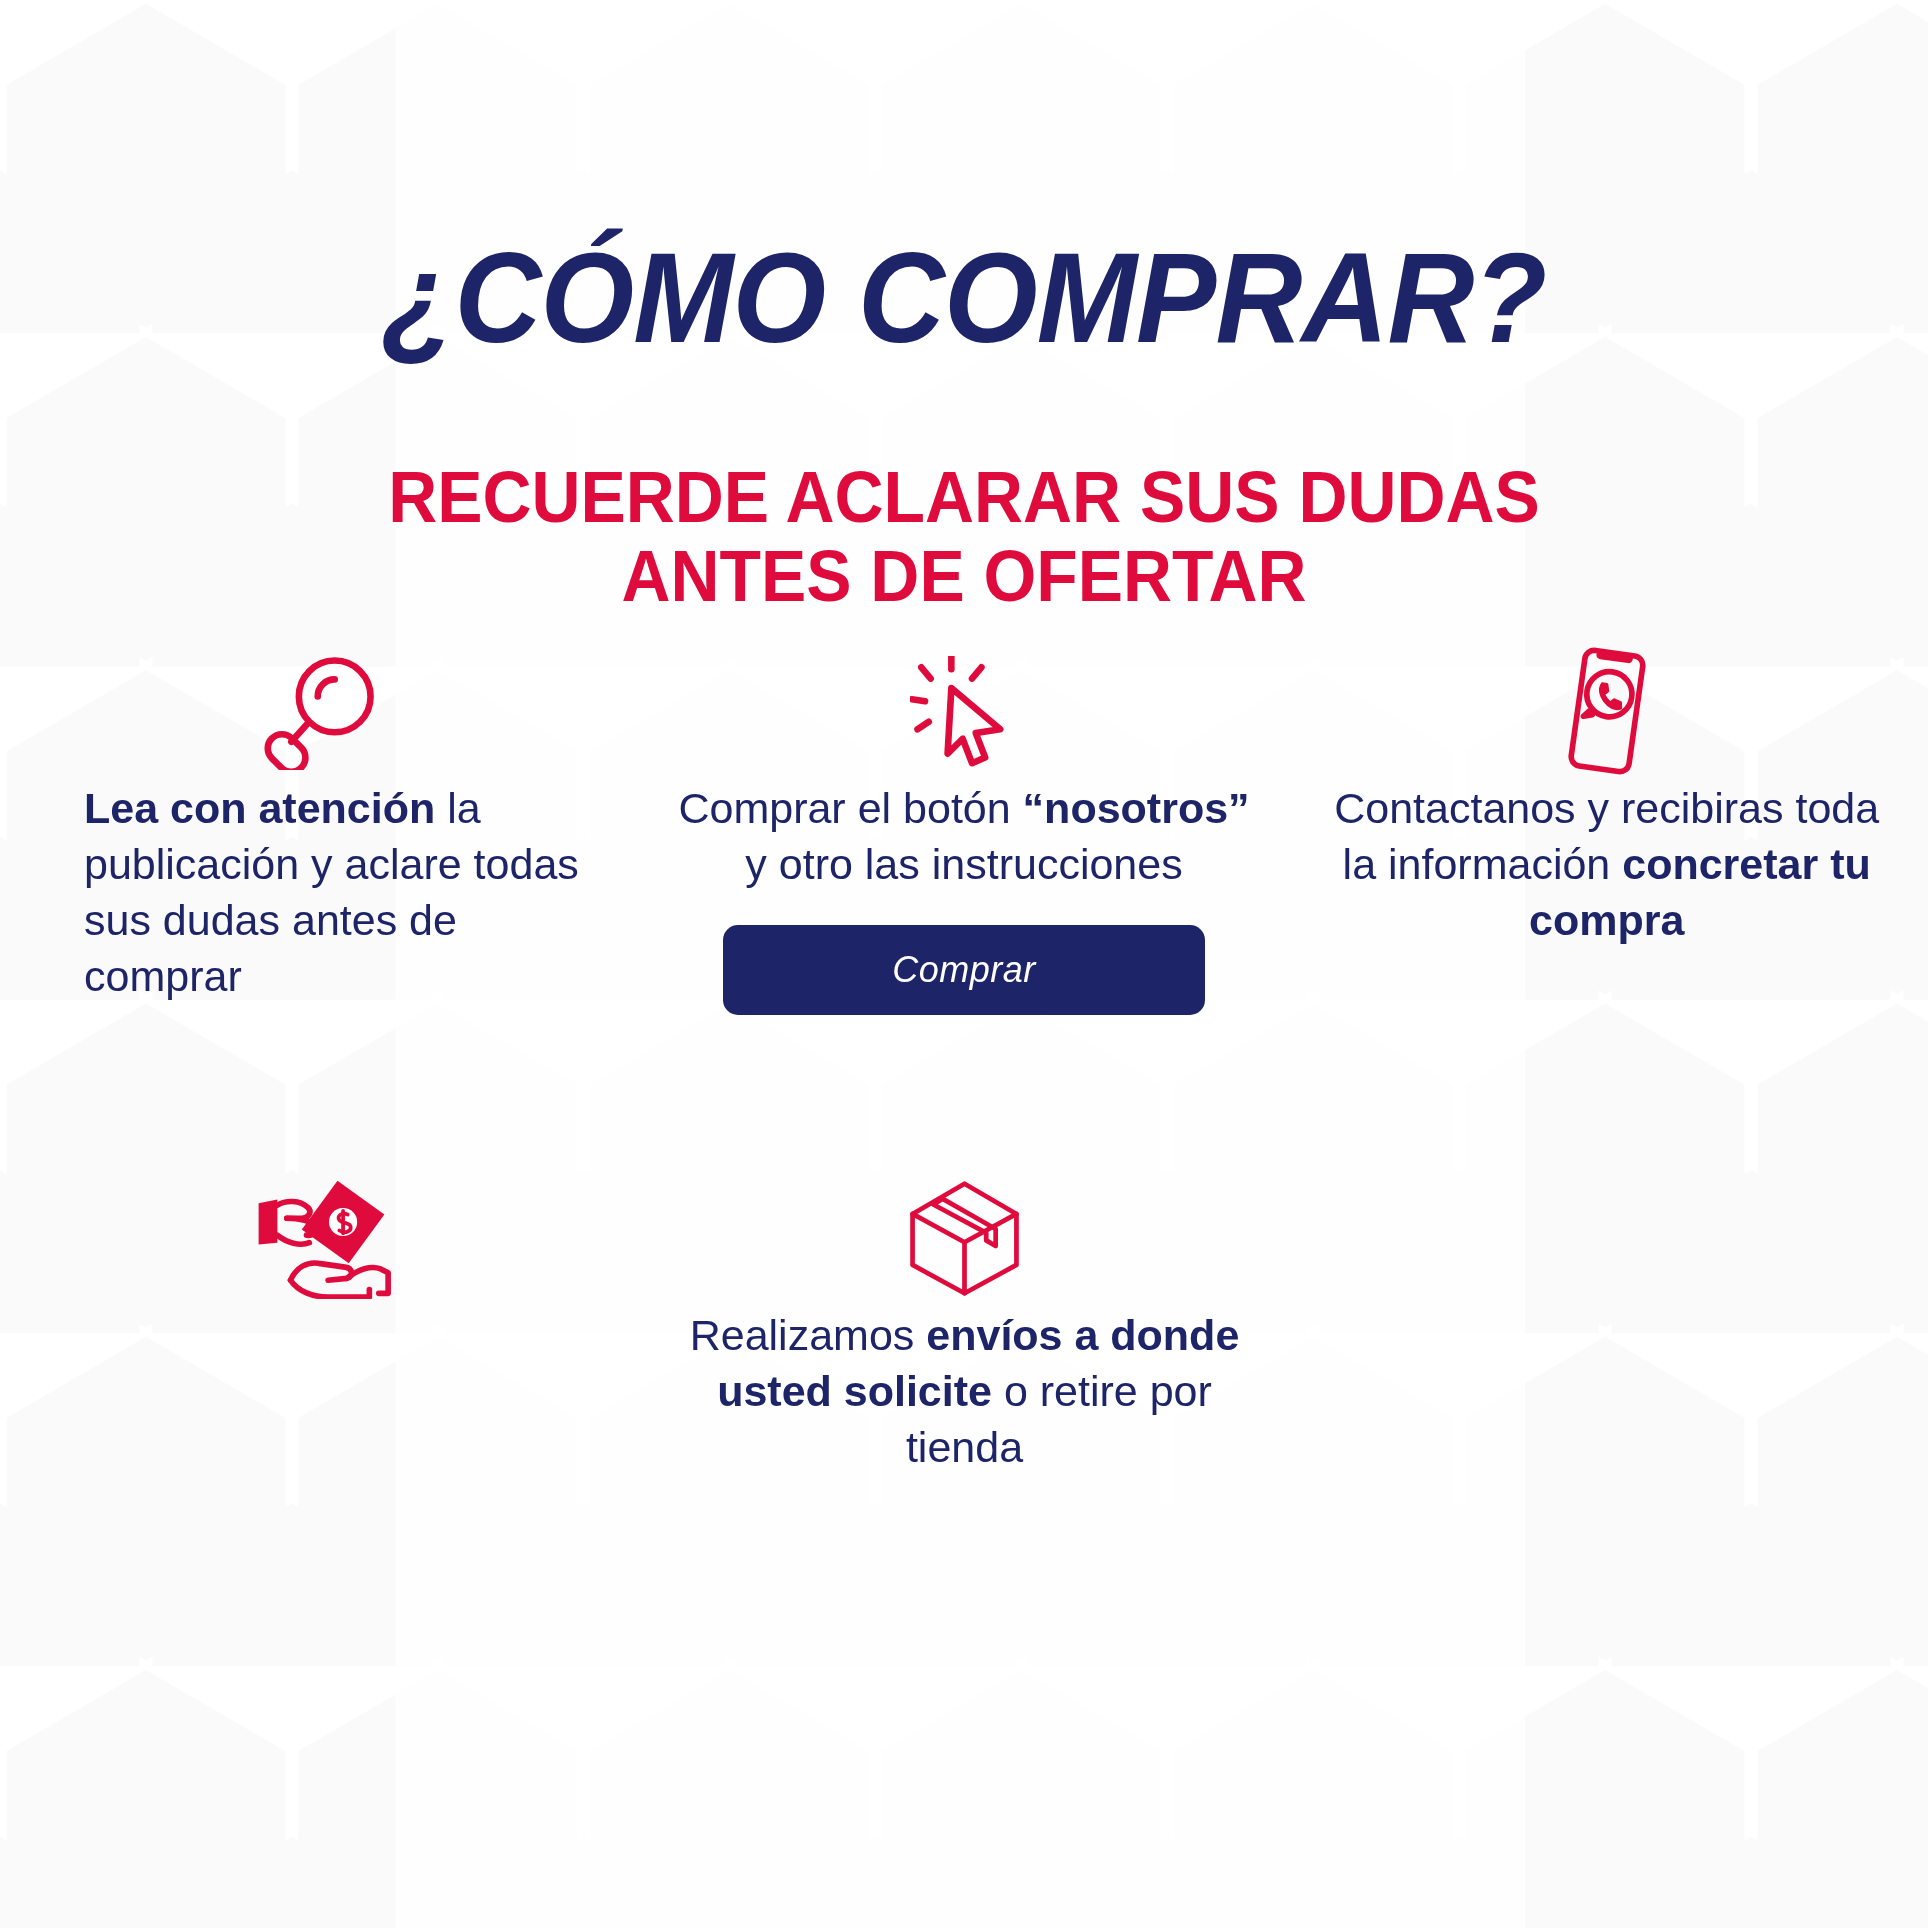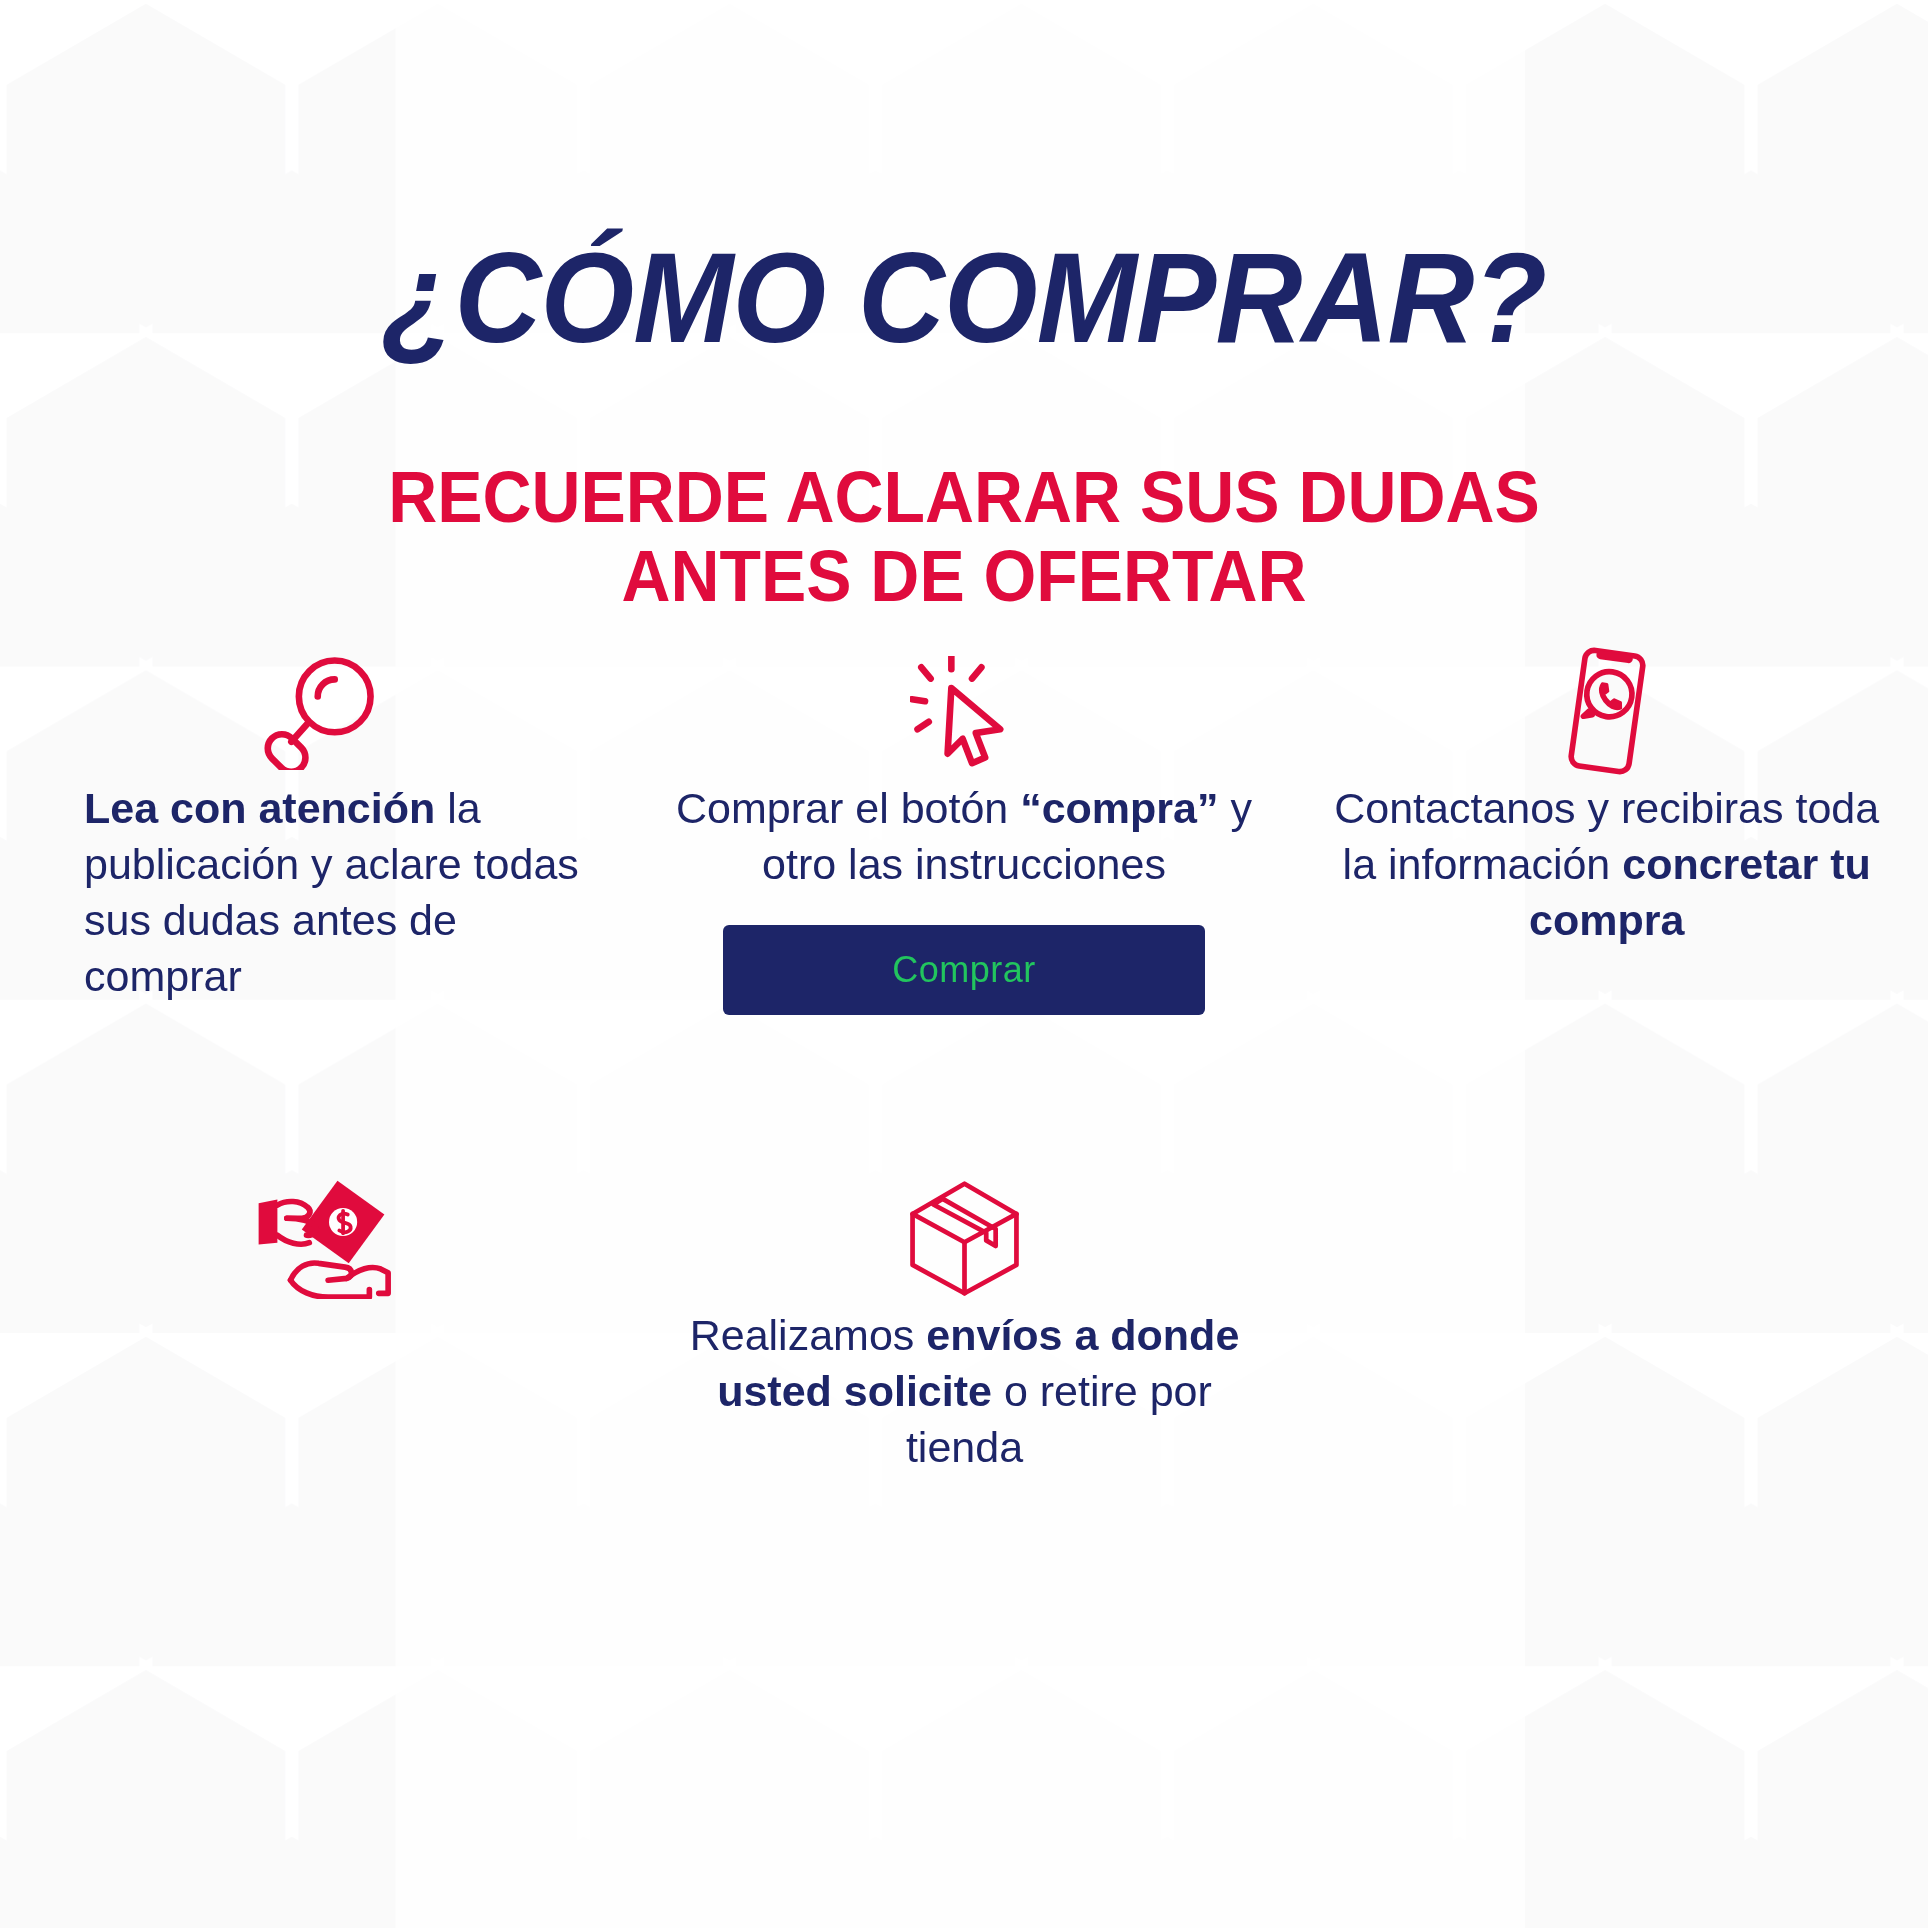--- a/index.html
+++ b/index.html
@@ -116,31 +116,32 @@
 
   
   .cell-1 .icon-wrap { margin-left: 0px; }
 
   
   .comprar-btn {
     margin-top: 32px;
     width: 482px;
     height: 90px;
     background: #1d2568;
-    border-radius: 6px;
-    color: #22c55e;
+    border-radius: 15px;
+    color: #ffffff;
     font-size: 36px;
     font-weight: 400;
     display: flex;
     align-items: center;
     justify-content: center;
     border: none;
     cursor: pointer;
     font-family: "Liberation Sans", sans-serif;
     letter-spacing: 0.5px;
+    font-style: italic;
   }
 
   .icon-svg { display: block; }
 </style>
 </head>
 <body>
 
 <div id="poster">
 
   <svg id="hex-bg" viewBox="0 0 2048 2048" width="1928" height="1928" aria-hidden="true">
@@ -191,21 +192,21 @@
           <svg class="icon-svg" width="109" height="111" viewBox="0 0 116 118" fill="none" stroke="#e00b3d" stroke-width="7" stroke-linecap="round" stroke-linejoin="round">
             <path d="M44 34 L96 78 L70 82 L80 108 L66 114 L56 88 L40 104 Z"></path>
             <path d="M44 14 L44 0"></path>
             <path d="M22 24 L12 12"></path>
             <path d="M66 24 L76 12"></path>
             <path d="M16 48 L2 46"></path>
             <path d="M20 70 L8 78"></path>
           </svg>
         </div>
         <div class="step-text align-center">
-          <span>Comprar el botón </span><b>“compra”</b><span> y otro las instrucciones</span>
+          <span>Comprar el botón </span><b>“nosotros”</b><span> y otro las instrucciones</span>
         </div>
         <button class="comprar-btn">Comprar</button>
       </div>
 
       <div class="cell cell-3">
         <div class="icon-wrap">
           <svg class="icon-svg" width="104" height="128" viewBox="0 0 110 136" fill="none" stroke="#e00b3d" stroke-width="6" stroke-linecap="round" stroke-linejoin="round">
             <g transform="rotate(8 55 68)">
               <rect x="24" y="6" width="62" height="124" rx="10"></rect>
               <path d="M40 10 L70 10" stroke-width="9"></path>

